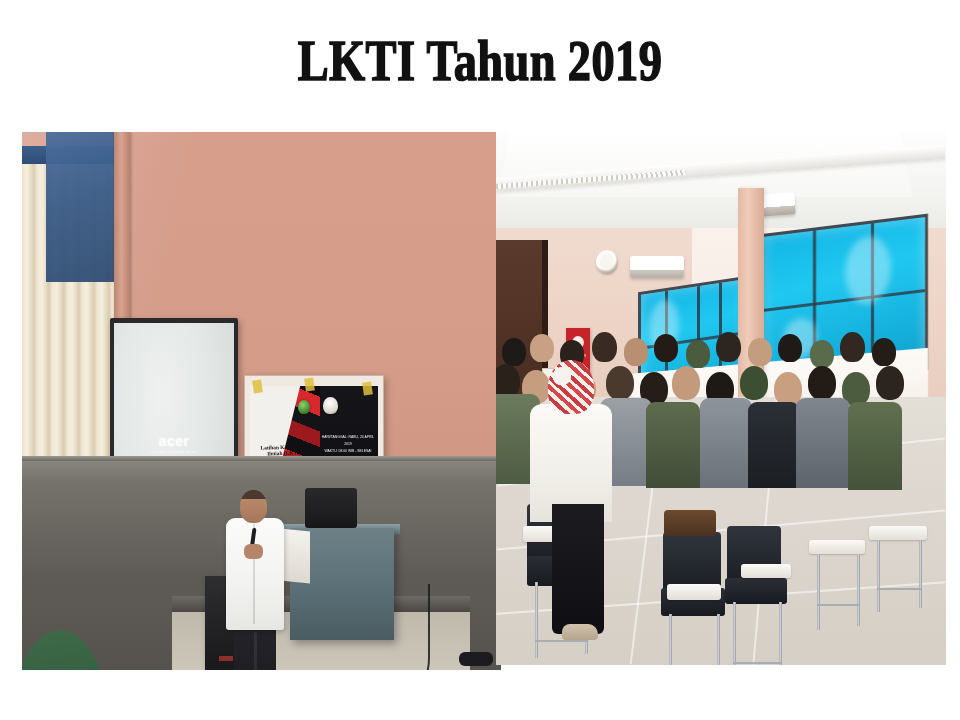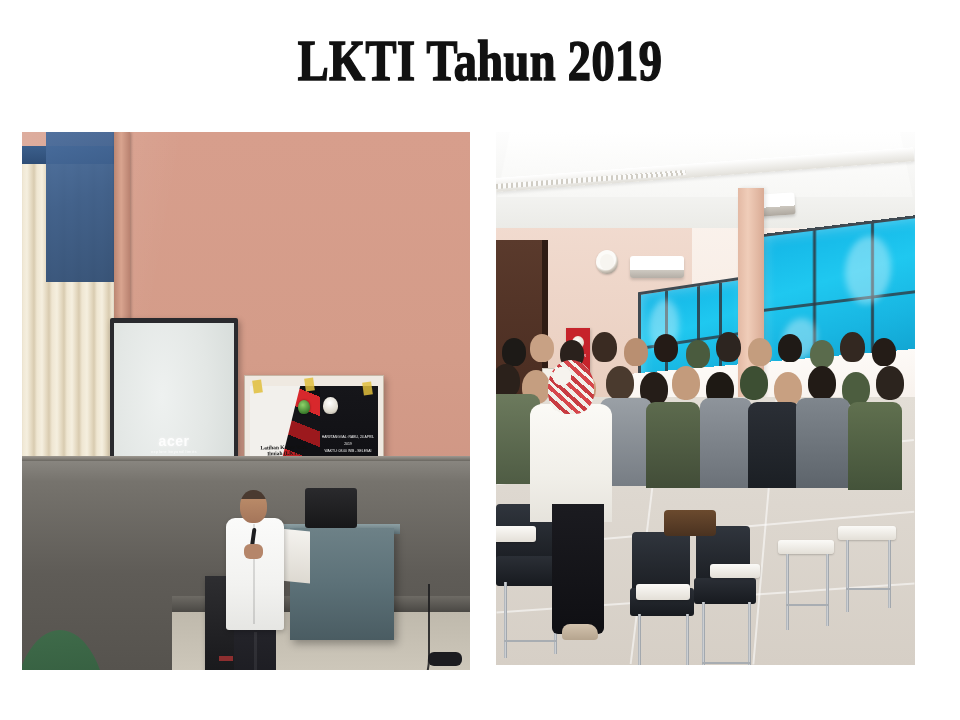--- a/index.html
+++ b/index.html
@@ -33,20 +33,21 @@
     transform-origin: 50% 50%;
     white-space: nowrap;
     -webkit-text-stroke: 1.6px #111111;
   }
 
   
   .photo {
     position: absolute;
     overflow: hidden;
     background: #5eead4;
+    padding-left: 31px;
   }
   #photo-left {
     left: 22px;
     top: 132px;
     width: 448px;
     height: 538px;
   }
   #photo-right {
     left: 496px;
     top: 132px;

